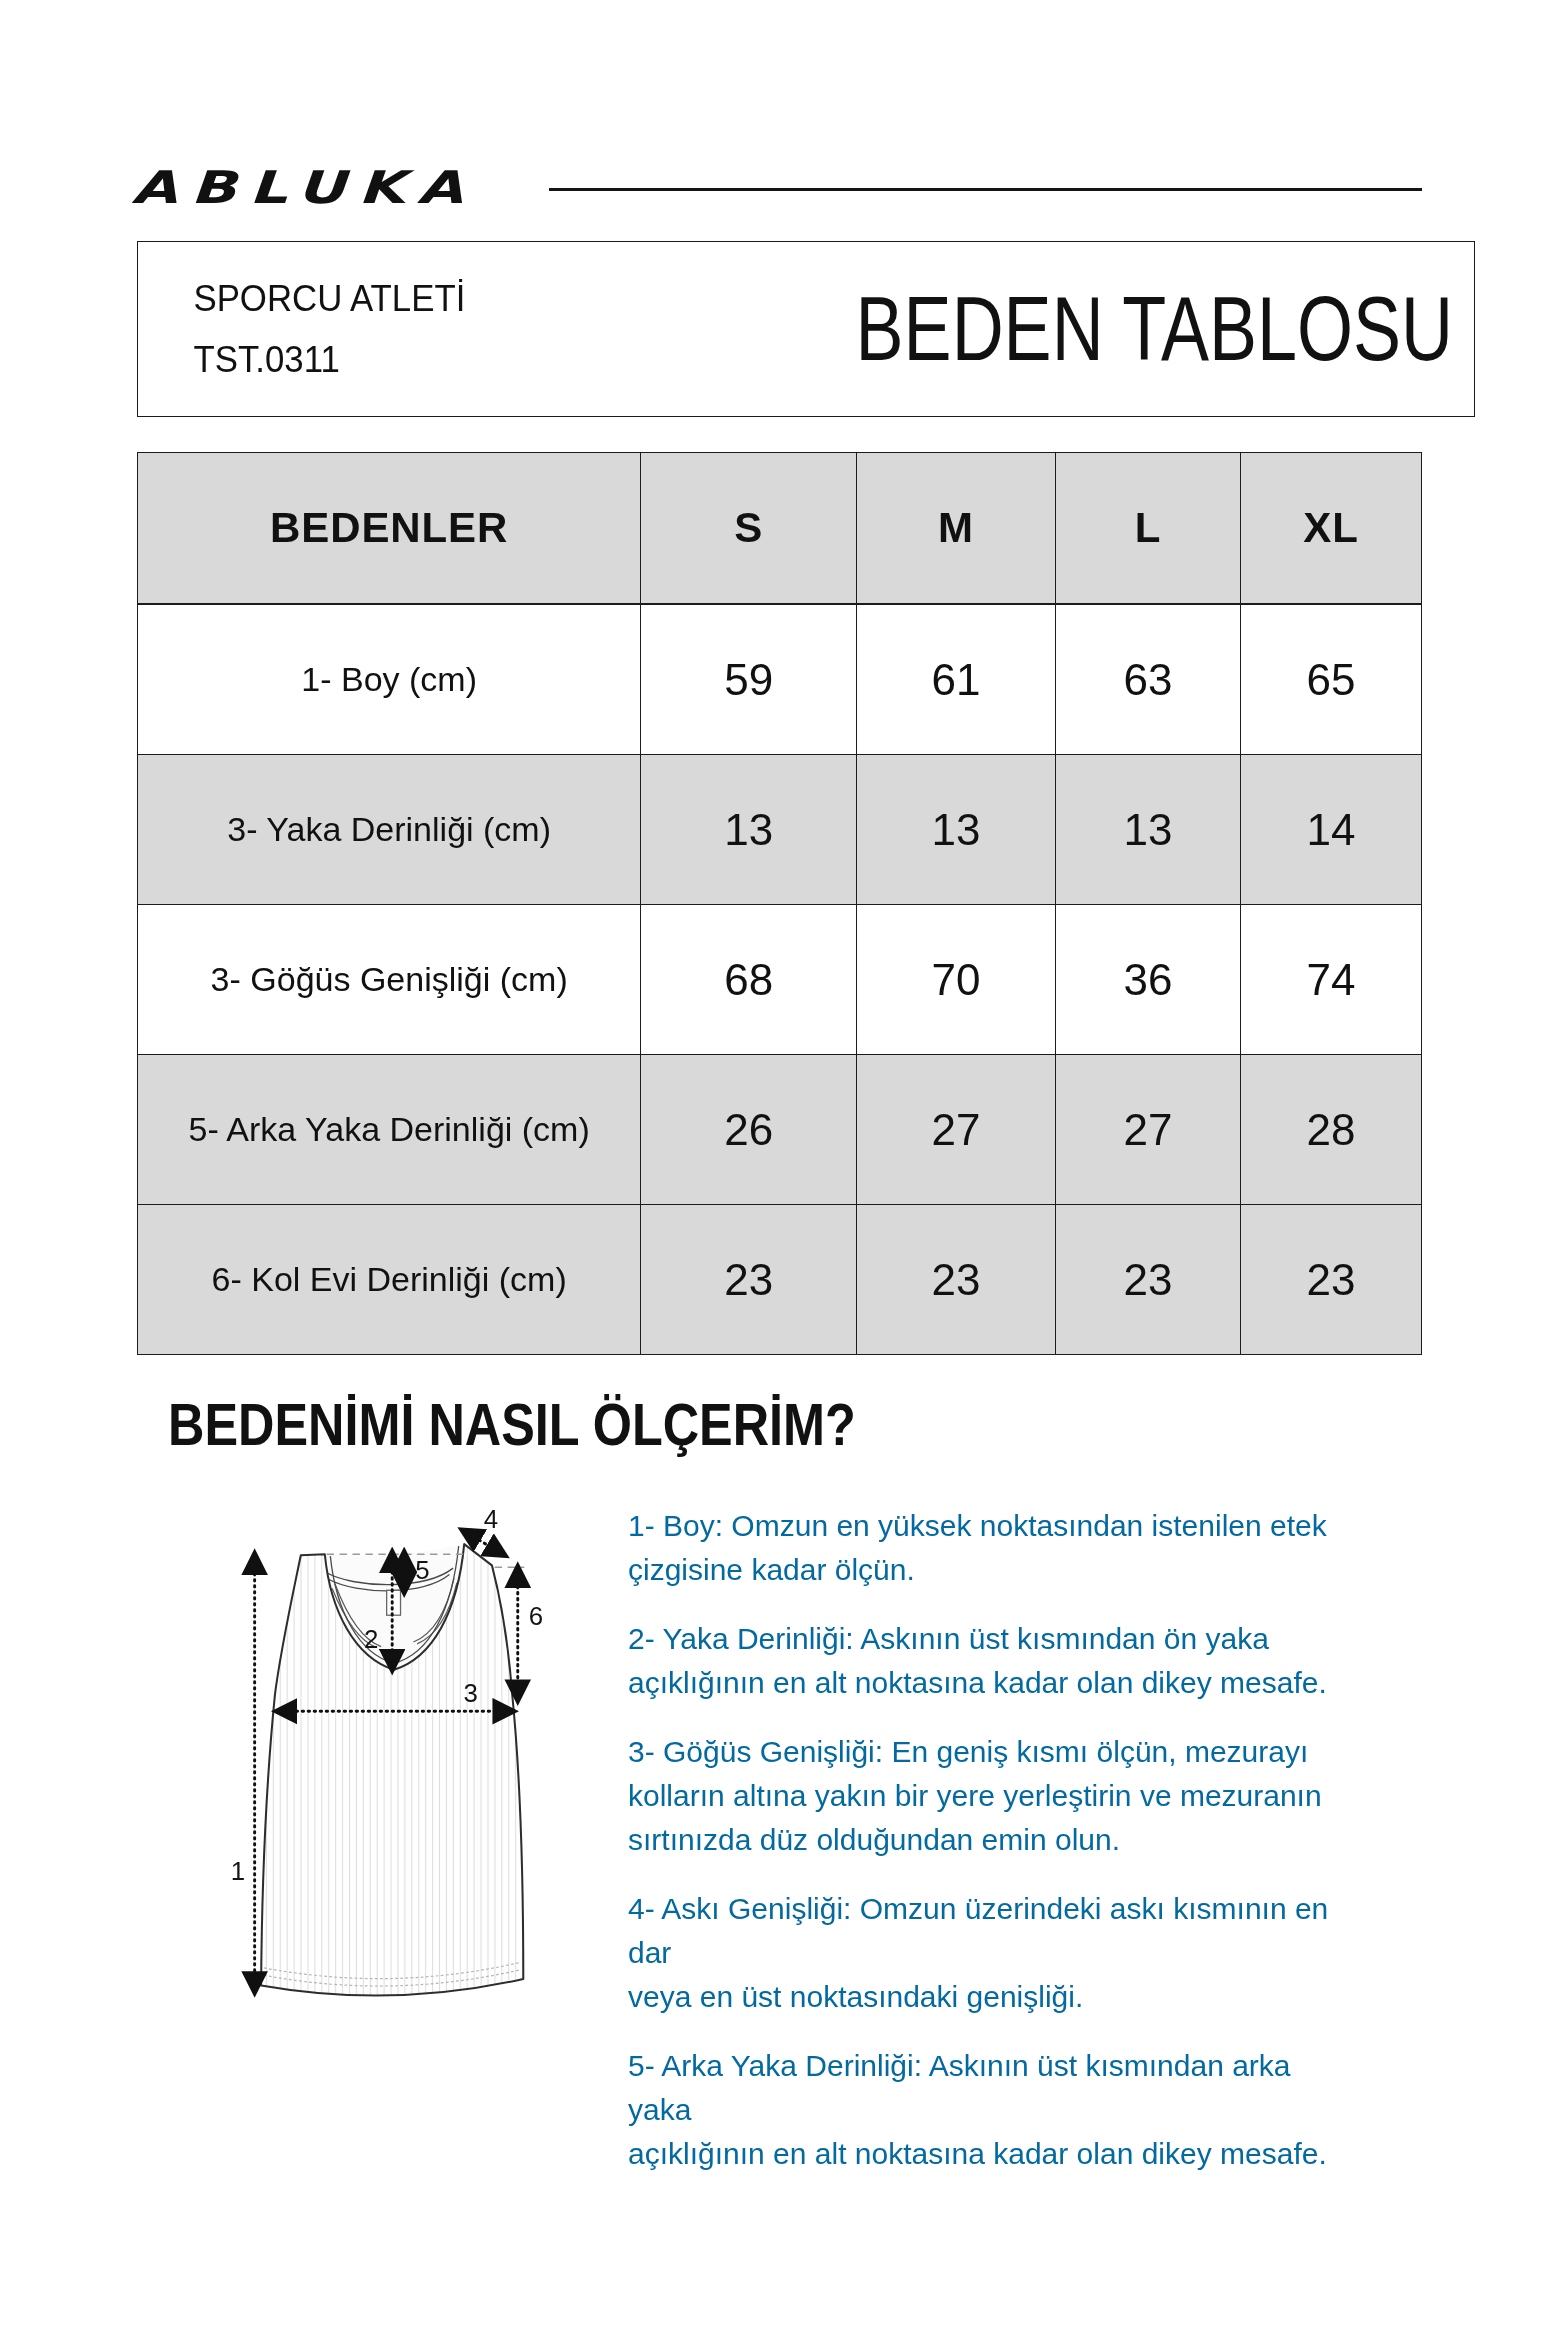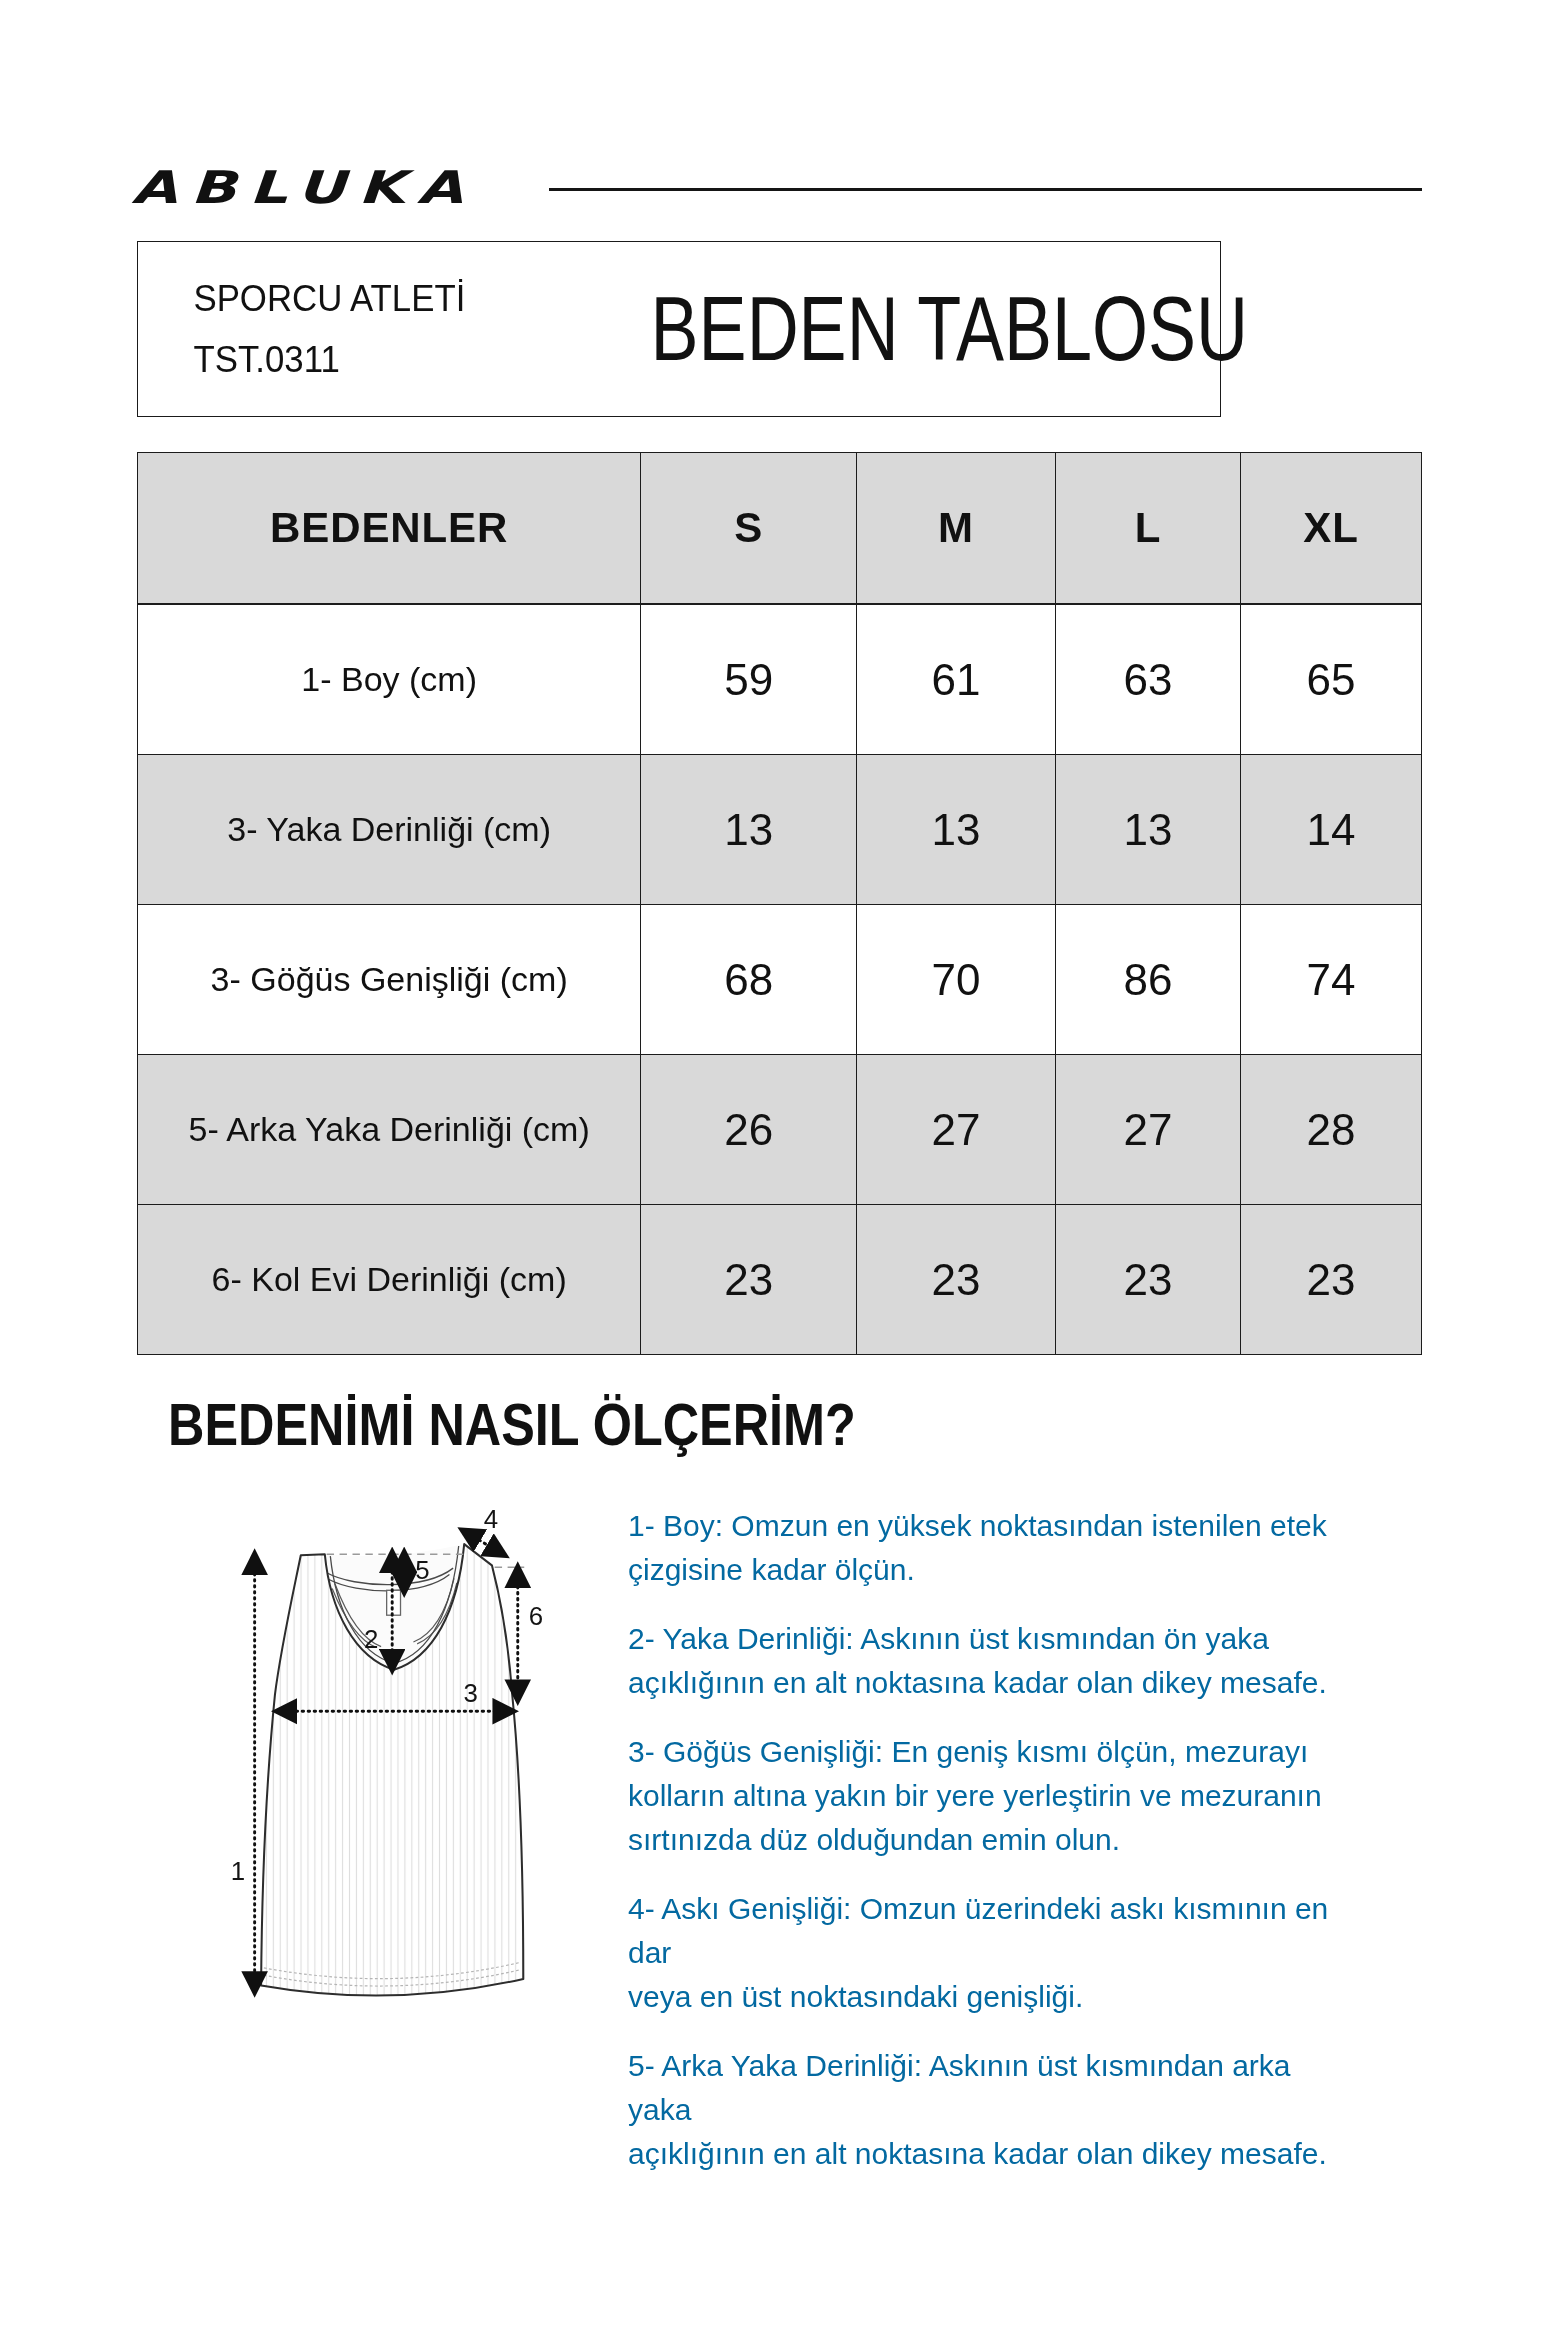--- a/index.html
+++ b/index.html
@@ -19,23 +19,23 @@
   .logo{
     width:412px;
     font-family:"DejaVu Sans", sans-serif;
     font-style:italic;font-weight:800;font-size:45px;line-height:1;
     letter-spacing:.22em;white-space:nowrap;
     transform:scaleX(1.32) skewX(-4deg);transform-origin:left center;
   }
   .logo-rule{flex:1;height:2.8px;background:#151515;margin-top:3.7px;}
   
   .title-box{
-    position:absolute;left:137px;top:241px;width:1084px;height:176px;
+    position:absolute;left:137px;top:241px;width:1338px;height:176px;
     border:1.8px solid #1a1a1a;box-sizing:border-box;
-    display:flex;align-items:center;justify-content:space-between;gap:10px;
+    display:flex;align-items:center;justify-content:space-between;
   }
   .product-info{
     padding-left:59px;font-size:37px;font-weight:500;line-height:61px;
     transform:scaleX(.94);transform-origin:left center;white-space:nowrap;
   }
   .page-title{
     margin:0;padding-right:26px;
     font-size:90px;font-weight:500;line-height:1;white-space:nowrap;
     transform:scaleX(.80);transform-origin:right center;
   }
@@ -119,21 +119,21 @@
         <td class="row-label">3- Yaka Derinliği (cm)</td>
         <td class="size-value">13</td>
         <td class="size-value">13</td>
         <td class="size-value">13</td>
         <td class="size-value">14</td>
       </tr>
       <tr>
         <td class="row-label">3- Göğüs Genişliği (cm)</td>
         <td class="size-value">68</td>
         <td class="size-value">70</td>
-        <td class="size-value">86</td>
+        <td class="size-value">36</td>
         <td class="size-value">74</td>
       </tr>
       <tr class="shaded">
         <td class="row-label">5- Arka Yaka Derinliği (cm)</td>
         <td class="size-value">26</td>
         <td class="size-value">27</td>
         <td class="size-value">27</td>
         <td class="size-value">28</td>
       </tr>
       <tr class="shaded">

